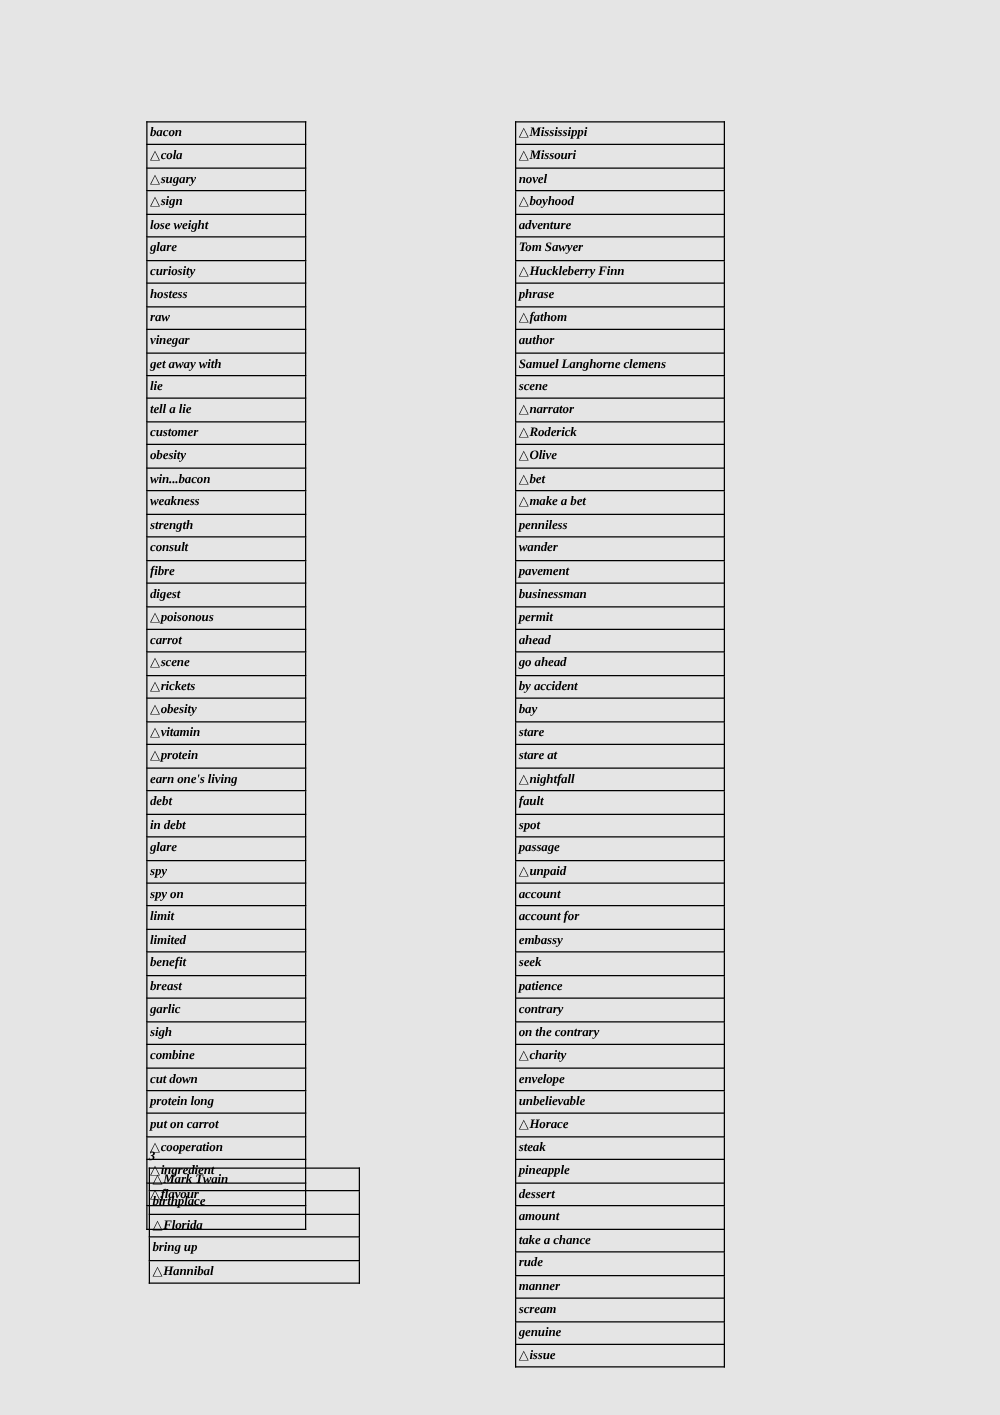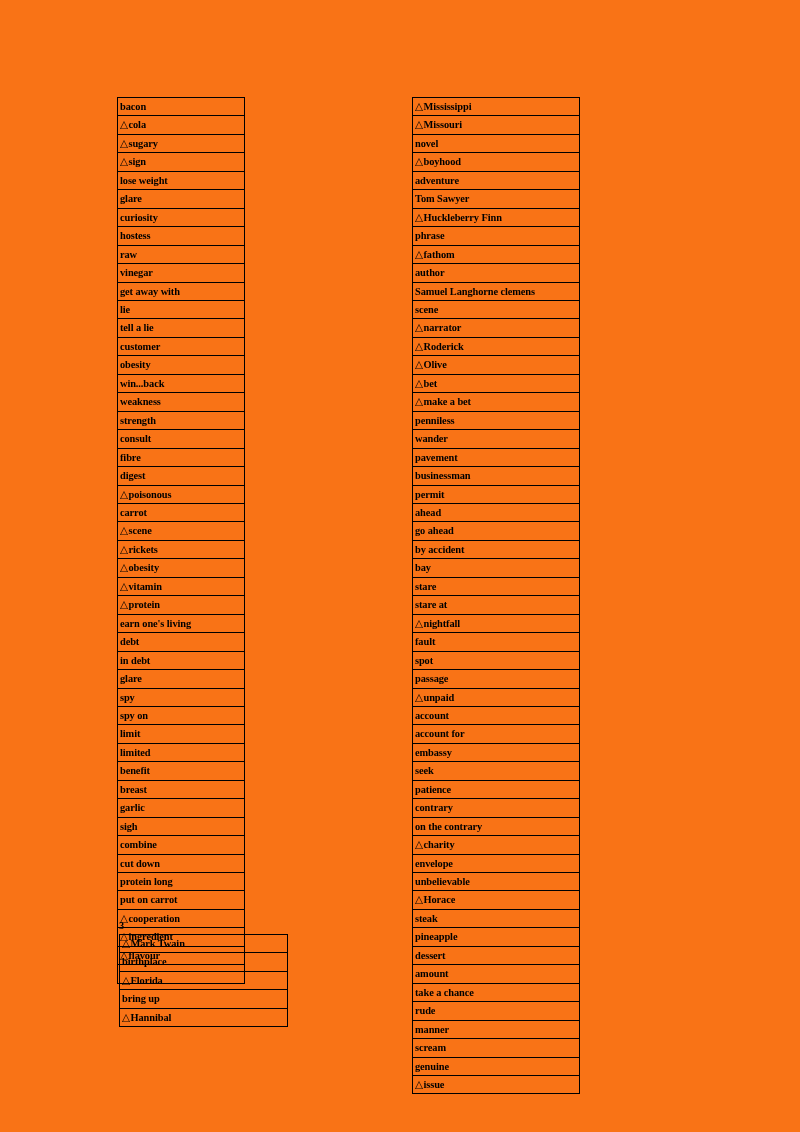--- a/index.html
+++ b/index.html
@@ -12,21 +12,22 @@
     height: 1132px;
     position: relative;
     font-family: "Liberation Serif", "DejaVu Serif", serif;
     color: #000000;
     overflow: hidden;
   }
 
   .page {
     position: absolute;
     inset: 0;
-    background: #f97316;
+    background: #e5e5e5;
+    font-style: italic;
   }
 
   
   .vocab-table {
     position: absolute;
     border-collapse: collapse;
     table-layout: fixed;
     border: 1.3px solid #000;
   }
   .vocab-table td {
@@ -126,21 +127,21 @@
         <tr>
           <td><span>tell a lie</span></td>
         </tr>
         <tr>
           <td><span>customer</span></td>
         </tr>
         <tr>
           <td><span>obesity</span></td>
         </tr>
         <tr>
-          <td><span>win...back</span></td>
+          <td><span>win...bacon</span></td>
         </tr>
         <tr>
           <td><span>weakness</span></td>
         </tr>
         <tr>
           <td><span>strength</span></td>
         </tr>
         <tr>
           <td><span>consult</span></td>
         </tr>

